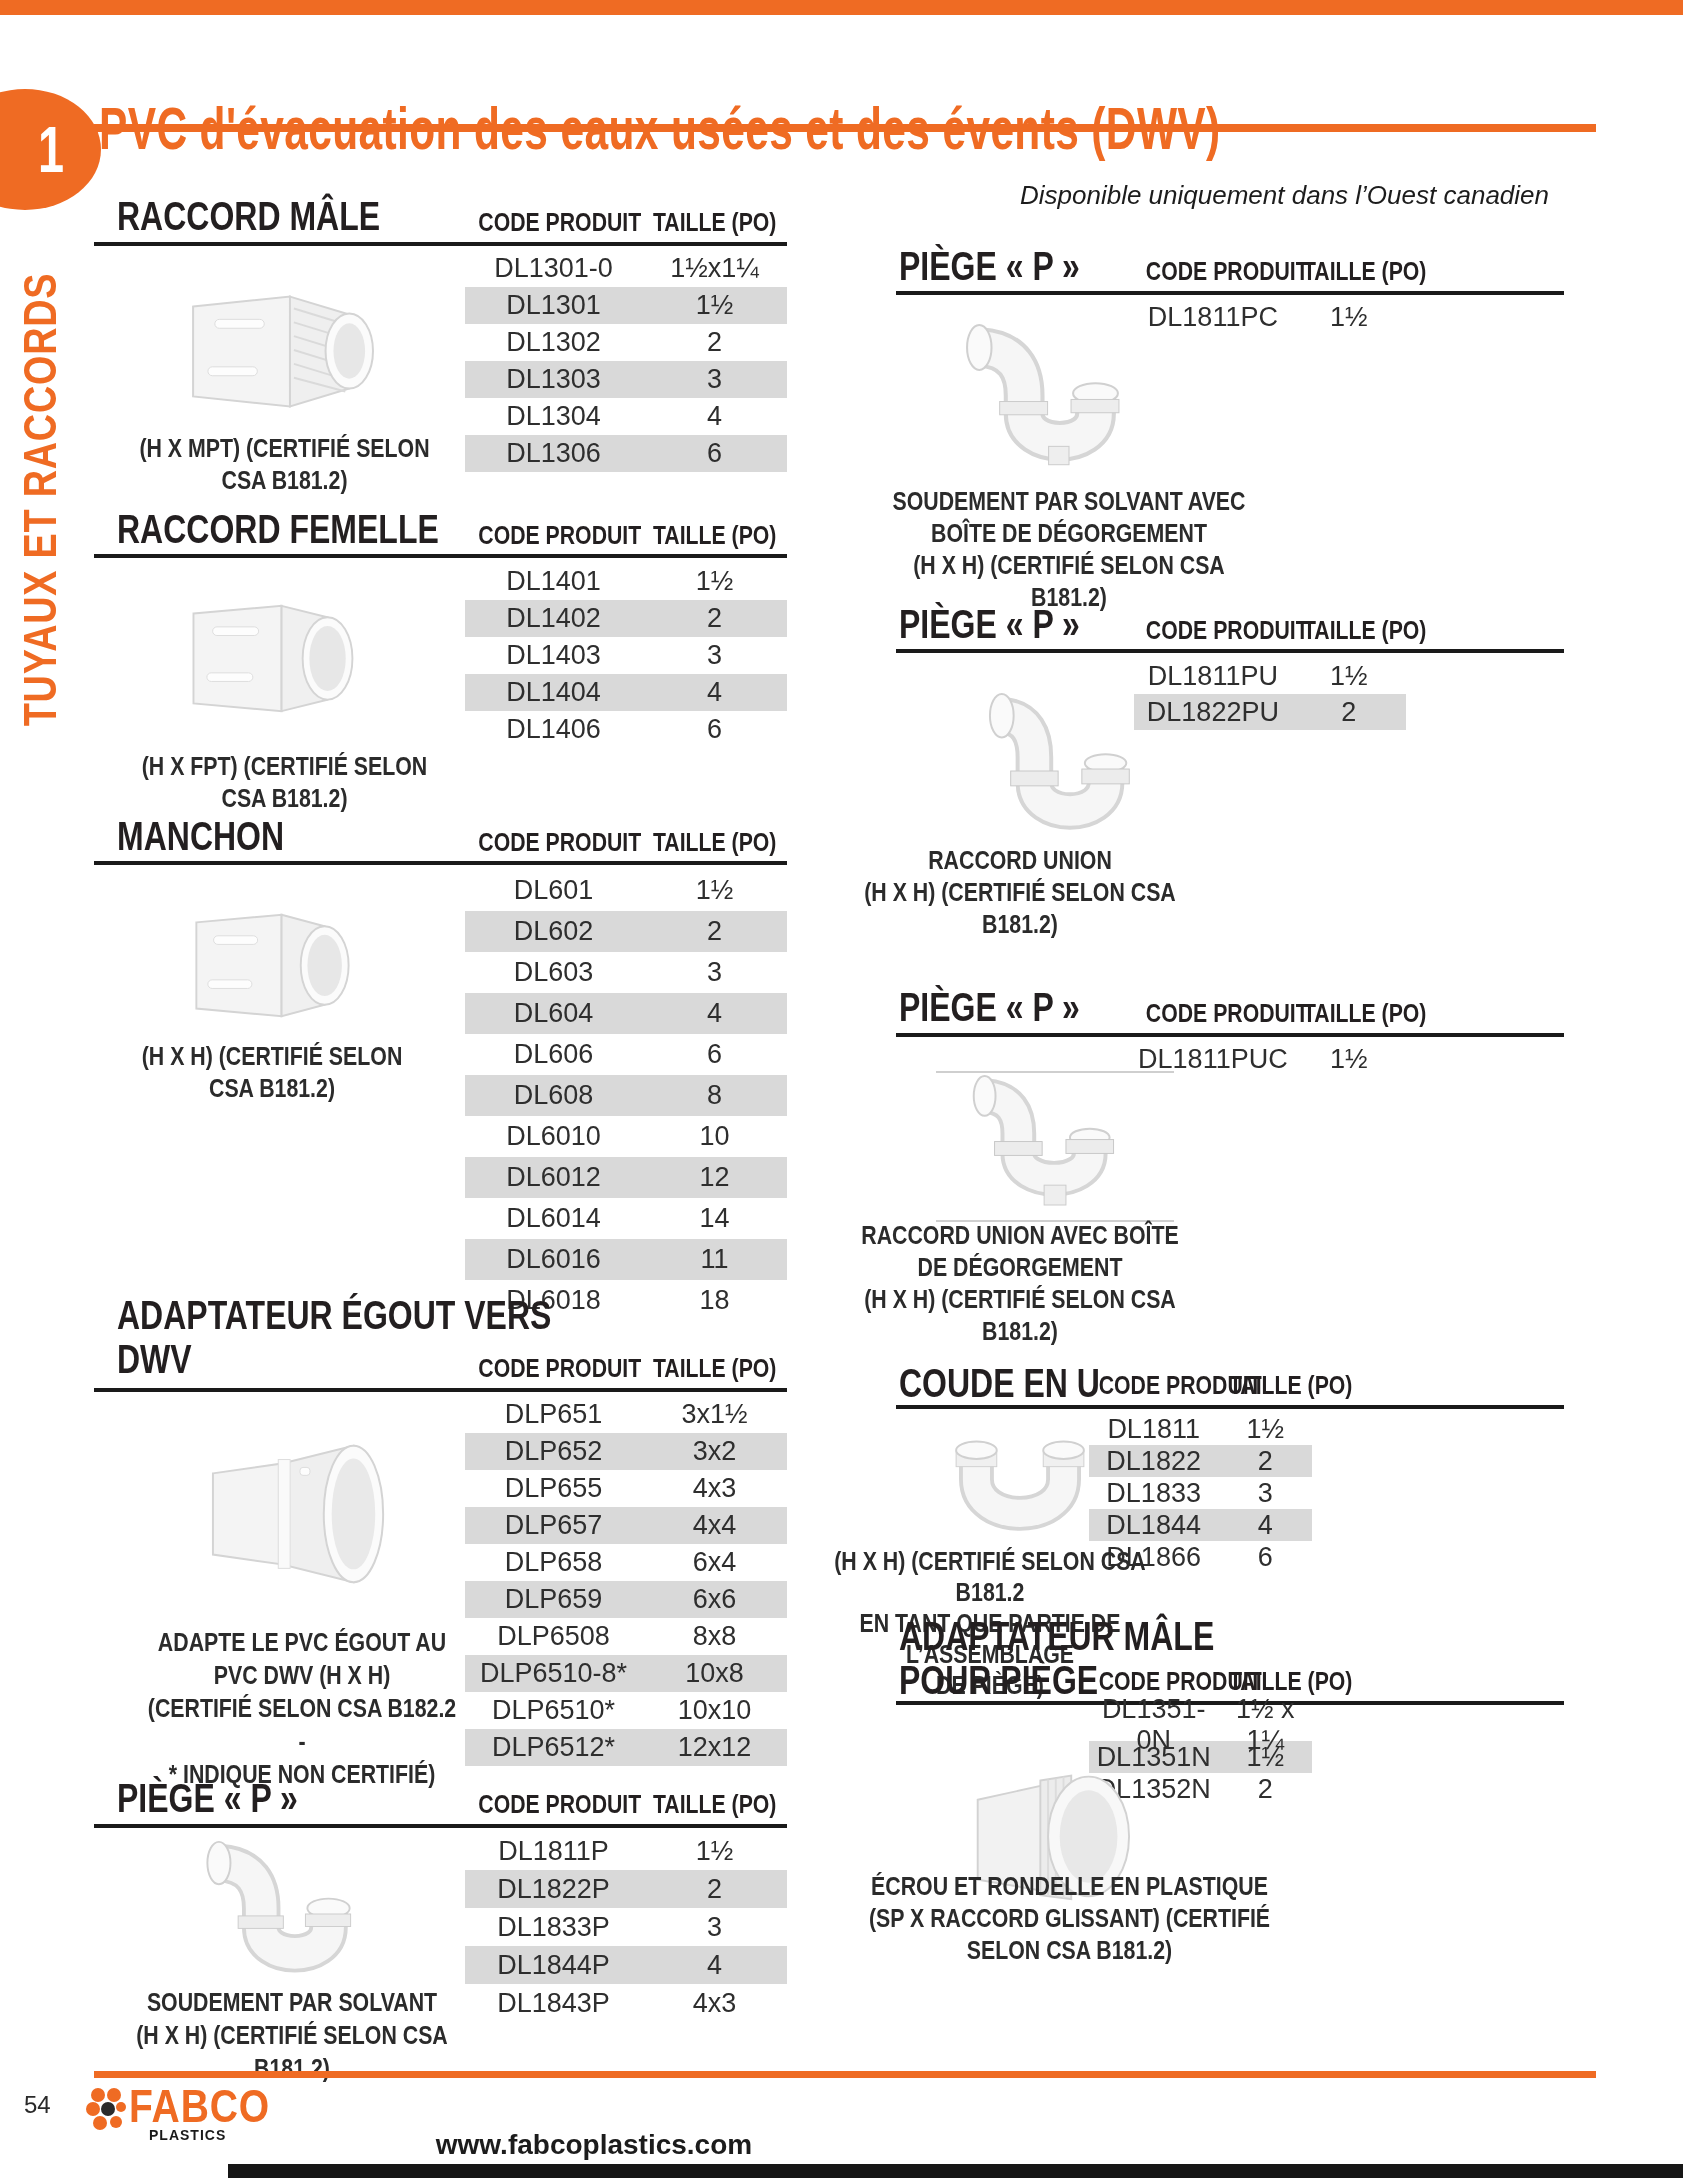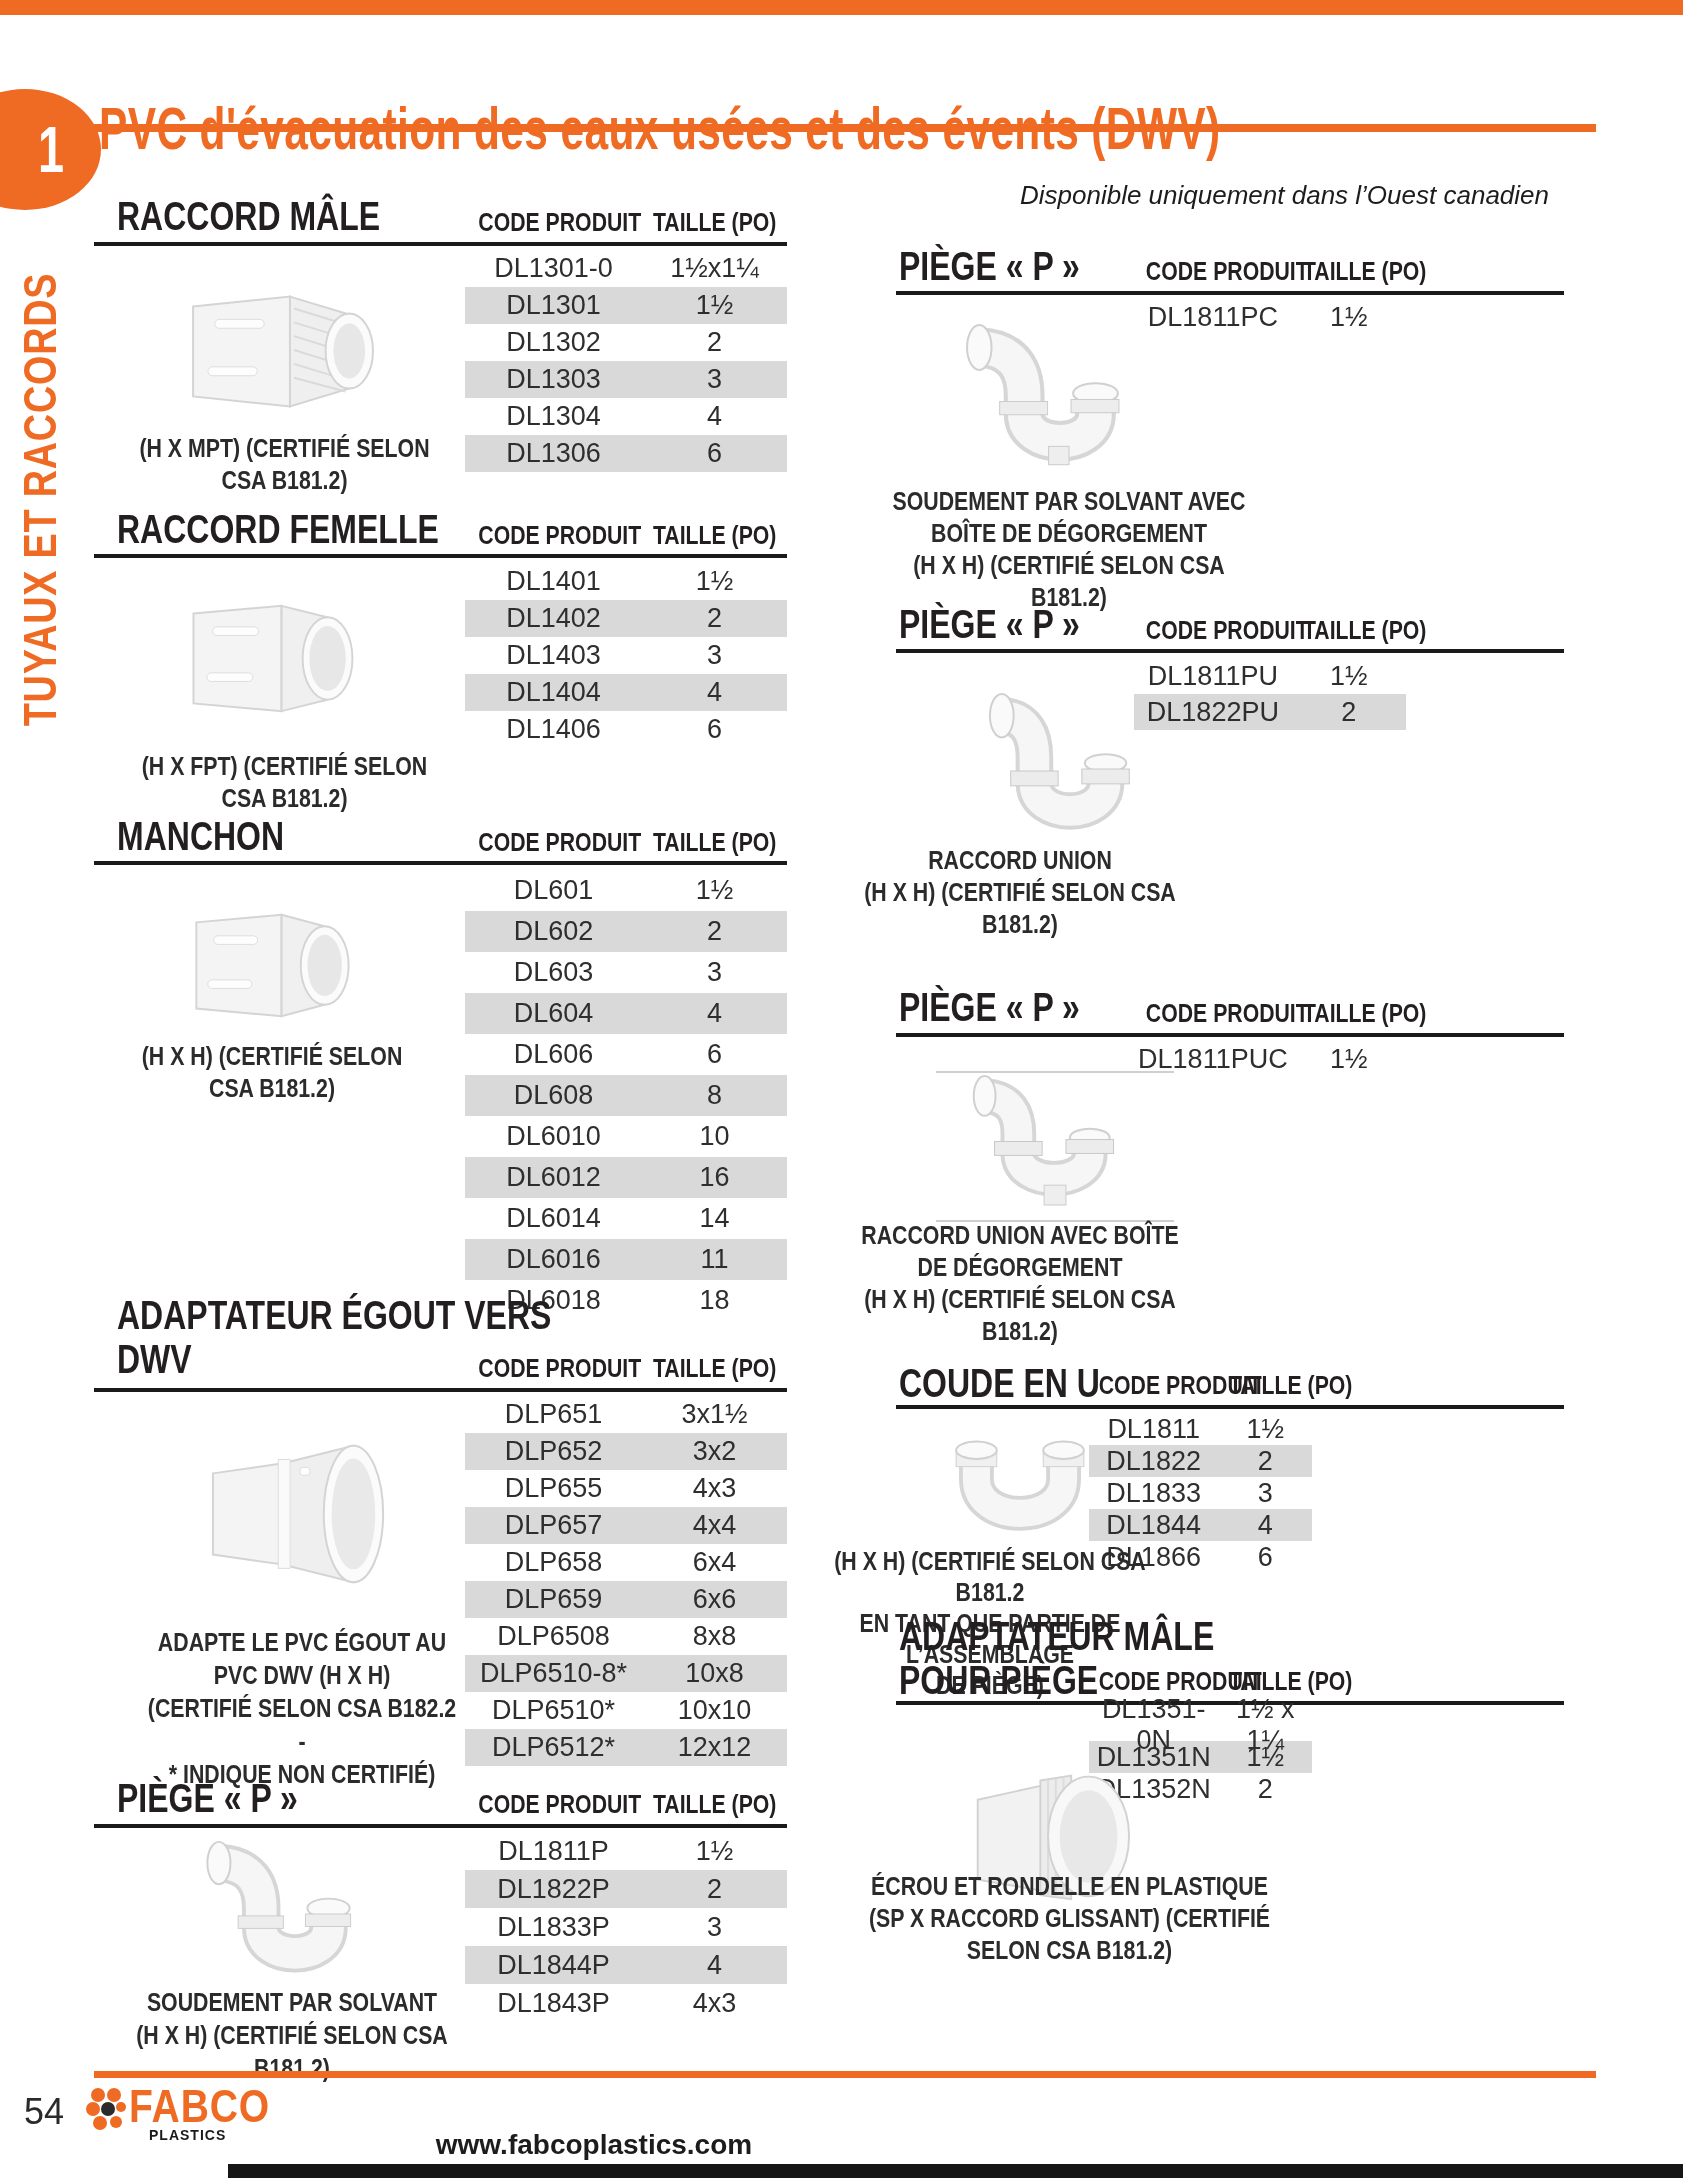--- a/index.html
+++ b/index.html
@@ -39,21 +39,21 @@
   .c1{width:58%;text-align:center;}
   .tbl-left .c1{width:55%;}
   .c2{flex:1;text-align:center;}
   
   .cap{position:absolute;text-align:center;font-size:26px;font-weight:bold;line-height:32px;
        transform:scaleX(.82);transform-origin:center top;color:#2b2b2b;}
   figure.product-img{position:absolute;margin:0;padding:0;}
   figure.product-img svg{width:100%;height:100%;}
   .scanline{position:absolute;height:2px;background:#cfcfcf;}
   
-  .page-num{position:absolute;left:24px;top:2091px;font-size:36px;color:#2a2a2a;}
+  .page-num{position:absolute;left:24px;top:2091px;font-size:24px;color:#2a2a2a;}
   .logo-icon{position:absolute;left:85px;top:2085px;width:42px;height:46px;}
   .logo-text{position:absolute;left:129px;top:2079px;font-size:46px;font-weight:bold;color:#ef6b23;
              transform:scaleX(.85);transform-origin:left top;letter-spacing:1px;}
   .logo-sub{position:absolute;left:149px;top:2127px;width:89px;text-align:left;font-size:14px;
             font-weight:bold;color:#1a1a1a;letter-spacing:1px;}
   .website{position:absolute;left:396px;top:2101px;width:396px;text-align:center;font-size:28px;
            font-weight:bold;color:#1c1c1c;margin-top:28px;}
   .bottom-strip{position:absolute;left:228px;top:2164px;width:1455px;height:14px;background:#161616;}
 </style>
 </head>
@@ -204,21 +204,21 @@
         <div class="trow shade">
           <div class="c1">DL608</div>
           <div class="c2">8</div>
         </div>
         <div class="trow">
           <div class="c1">DL6010</div>
           <div class="c2">10</div>
         </div>
         <div class="trow shade">
           <div class="c1">DL6012</div>
-          <div class="c2">16</div>
+          <div class="c2">12</div>
         </div>
         <div class="trow">
           <div class="c1">DL6014</div>
           <div class="c2">14</div>
         </div>
         <div class="trow shade">
           <div class="c1">DL6016</div>
           <div class="c2">11</div>
         </div>
         <div class="trow">

